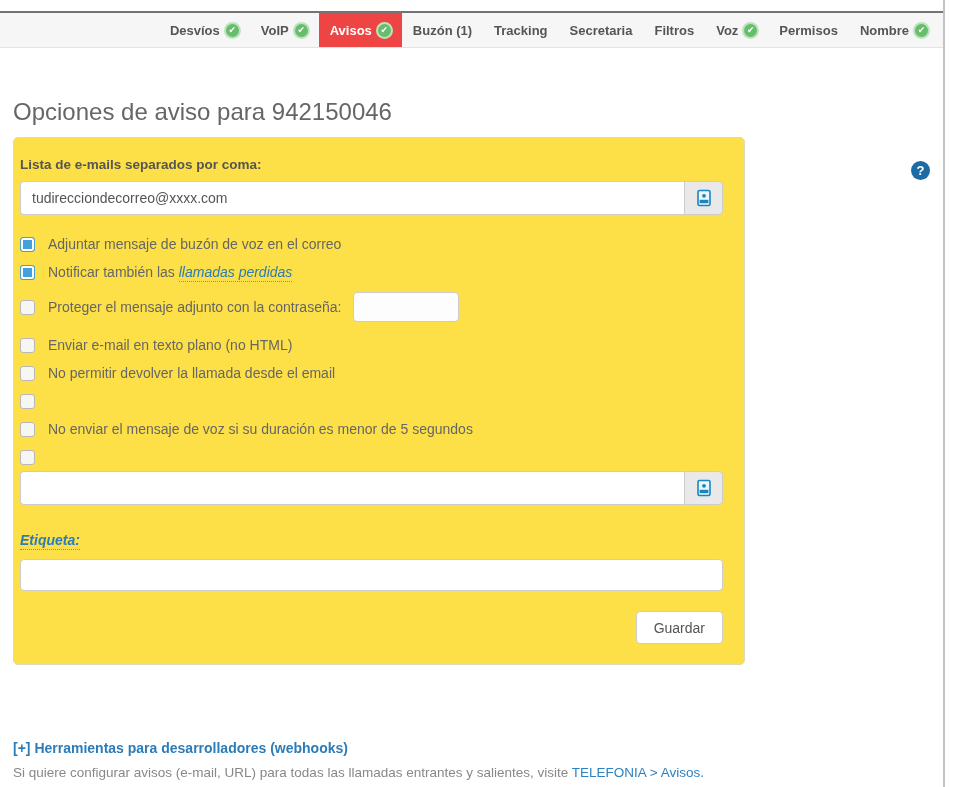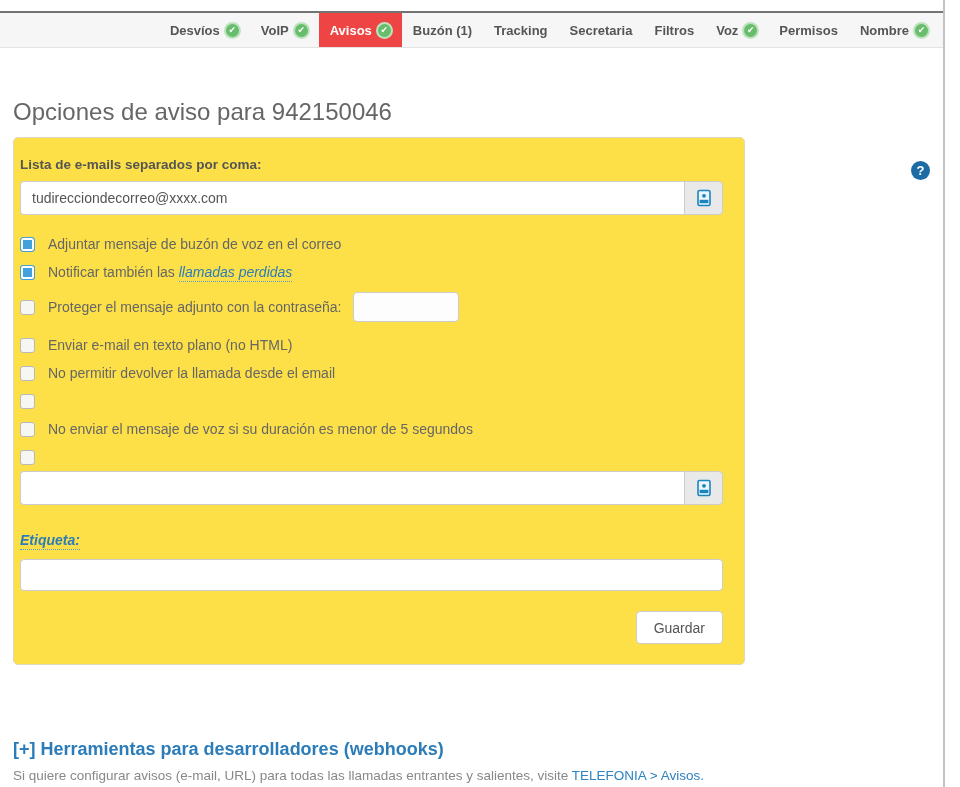--- a/index.html
+++ b/index.html
@@ -55,21 +55,21 @@
   .etiqueta-label { display:inline-block; margin-top:27px; font-size:14px; font-weight:700; }
   .etiqueta-input { display:block; width:100%; height:32px; margin-top:9px; border:1px solid #ccc;
                     border-radius:4px; background:#fff; padding:0 11px; font-size:14px; color:#555;
                     outline:none; font-family:inherit; }
   .save-row { display:flex; justify-content:flex-end; margin-top:20px; }
   .save-btn { height:33px; padding:0 17px; background:#fff; border:1px solid #ccc; border-radius:4px;
               font-size:14px; color:#555; cursor:pointer; font-family:inherit; }
 
   
   .footer { padding:0 13px; margin-top:74px; }
-  .webhooks-link { font-size:18px; font-weight:700; color:#2b7cb9; text-decoration:none; cursor:pointer; }
+  .webhooks-link { font-size:14px; font-weight:700; color:#2b7cb9; text-decoration:none; cursor:pointer; }
   .info-line { margin-top:8px; font-size:13.5px; color:#888; }
   .info-link { color:#2e83c0; text-decoration:none; cursor:pointer; }
 </style>
 </head>
 <body>
 
 <div class="page">
   <div class="container">
 
     <div class="topspace"></div>

